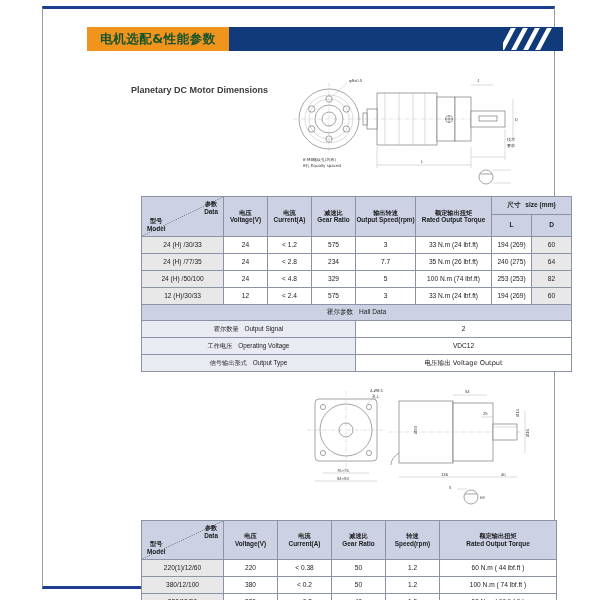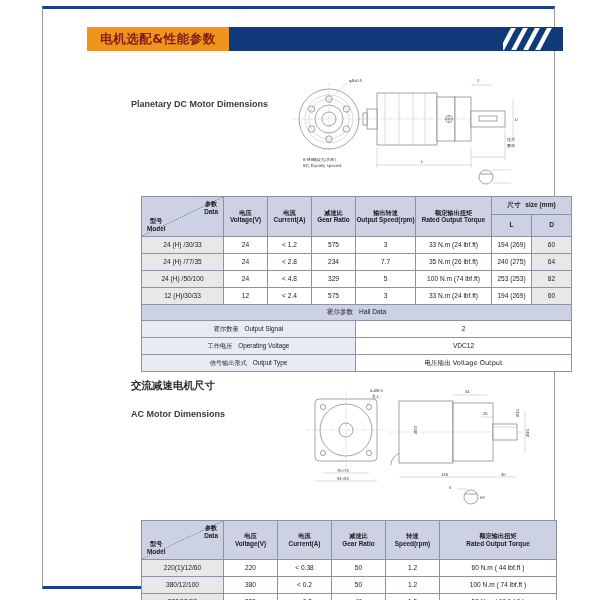--- a/index.html
+++ b/index.html
@@ -19,36 +19,36 @@
     box-sizing:border-box;
   }
   
   .hdr{position:absolute;left:44px;top:18px;width:476px;height:24px;}
   .hdr-blue{position:absolute;left:0;top:0;width:476px;height:24px;background:#113a7a;}
   .hdr-orange{
     position:absolute;left:0;top:0;width:142px;height:24px;background:#f0941e;
     display:flex;align-items:center;justify-content:center;
   }
   .hdr-orange span{
-    color:#7f1d1d;font-size:12.5px;font-weight:bold;letter-spacing:.5px;
+    color:#14532d;font-size:12.5px;font-weight:bold;letter-spacing:.5px;
     font-family:"DejaVu Sans",sans-serif;
   }
   .stripes{position:absolute;right:8px;top:1px;width:52px;height:22px;overflow:hidden;}
   .stripes i{
     position:absolute;top:-6px;width:5px;height:34px;background:#ffffff;
     transform:skewX(-28deg);display:block;
   }
   .hdr-sub{
     position:absolute;left:44px;top:45px;font-size:9.5px;font-weight:bold;color:#3b3b3b;
     letter-spacing:.15px;
   }
   
   .sect{position:absolute;left:88px;}
   .sect .cn{font-size:10.5px;font-weight:bold;color:#2b2b2b;font-family:"DejaVu Sans",sans-serif;}
-  .sect .en{font-size:9px;font-weight:bold;color:#3a3a3a;margin-top:16px;}
+  .sect .en{font-size:9px;font-weight:bold;color:#3a3a3a;margin-top:2px;}
   #sect-dc{top:74px;}
   #sect-ac{top:370px;}
   
   .tbl{
     position:absolute;border-collapse:collapse;
     font-size:6.6px;color:#1b1b1b;table-layout:fixed;
   }
   .tbl td,.tbl th{
     border:1px solid #8d93a6;
     text-align:center;vertical-align:middle;
@@ -296,24 +296,20 @@
       <tr class="rowh">
         <td class="lbl-cell" colspan="4">
           <span class="cn">信号输出形式</span>
           <span class="en">Output Type</span>
         </td>
         <td colspan="4" style="font-family:'DejaVu Sans',sans-serif">电压输出 Voltage Output</td>
       </tr>
     </tbody>
   </table>
 
-  <div class="sect" id="sect-ac">
-    <div class="cn">交流减速电机尺寸</div>
-    <div class="en">AC Motor Dimensions</div>
-  </div>
 
   <div class="draw" style="left:232px;top:368px;width:288px;height:138px;">
     <svg width="288" height="138" viewBox="0 0 288 138">
 
       <g>
         <rect class="lnf" x="40" y="22" width="62" height="62" rx="4"></rect>
         <circle class="ln" cx="71" cy="53" r="26"></circle>
         <circle class="ln" cx="71" cy="53" r="7"></circle>
         <circle class="ln" cx="48" cy="30" r="2.6"></circle>
         <circle class="ln" cx="94" cy="30" r="2.6"></circle>

